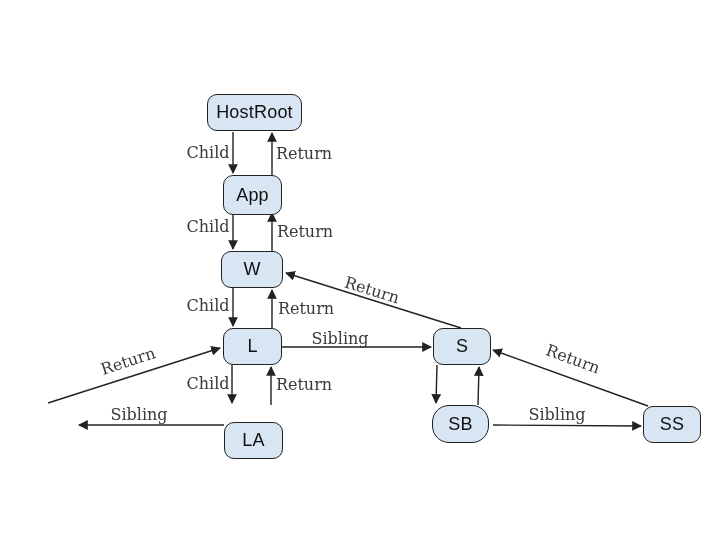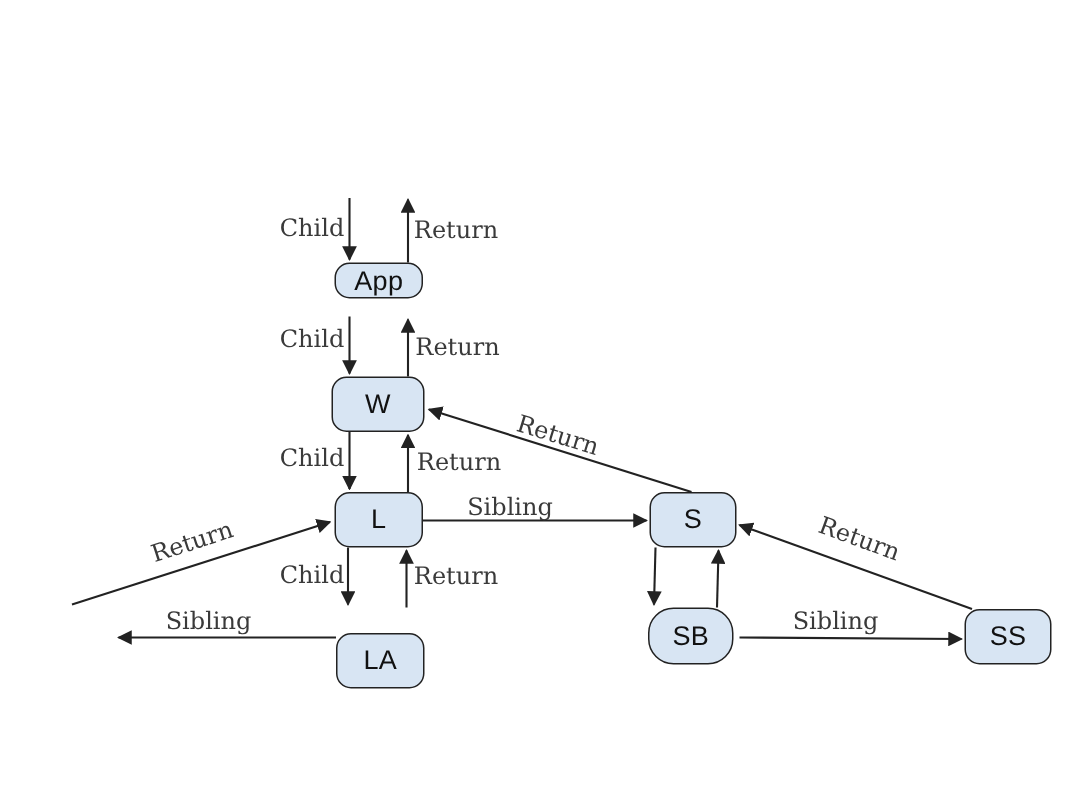--- a/index.html
+++ b/index.html
@@ -68,21 +68,22 @@
 
     <line x1="282" y1="347" x2="431" y2="347" marker-end="url(#arrow)"></line>
     <line x1="224" y1="425" x2="79" y2="425" marker-end="url(#arrow)"></line>
     <line x1="493" y1="425" x2="641" y2="426" marker-end="url(#arrow)"></line>
 
     <line x1="461" y1="328" x2="286" y2="273" marker-end="url(#arrow)"></line>
     <line x1="48" y1="403" x2="220" y2="348" marker-end="url(#arrow)"></line>
     <line x1="648" y1="406" x2="493" y2="350" marker-end="url(#arrow)"></line>
   </svg>
 
-  <div class="node" style="left:223px; top:175px; width:59px; height:24px;">App</div>
+  <div class="node" style="left:207px; top:94px; width:95px; height:37px;">HostRoot</div>
+  <div class="node" style="left:223px; top:175px; width:59px; height:40px;">App</div>
   <div class="node" style="left:221px; top:251px; width:62px; height:37px;">W</div>
   <div class="node" style="left:223px; top:328px; width:59px; height:37px;">L</div>
   <div class="node" style="left:433px; top:328px; width:58px; height:37px;">S</div>
   <div class="node" style="left:224px; top:405px; width:59px; height:37px;margin-top:17px;">LA</div>
   <div class="node" style="left:432px; top:405px; width:57px; height:38px;border-radius:17px;">SB</div>
   <div class="node" style="left:643px; top:406px; width:58px; height:37px;">SS</div>
 
   <div class="edge-label" style="left:208px; top:152px;">Child</div>
   <div class="edge-label" style="left:304px; top:153px;">Return</div>
 

